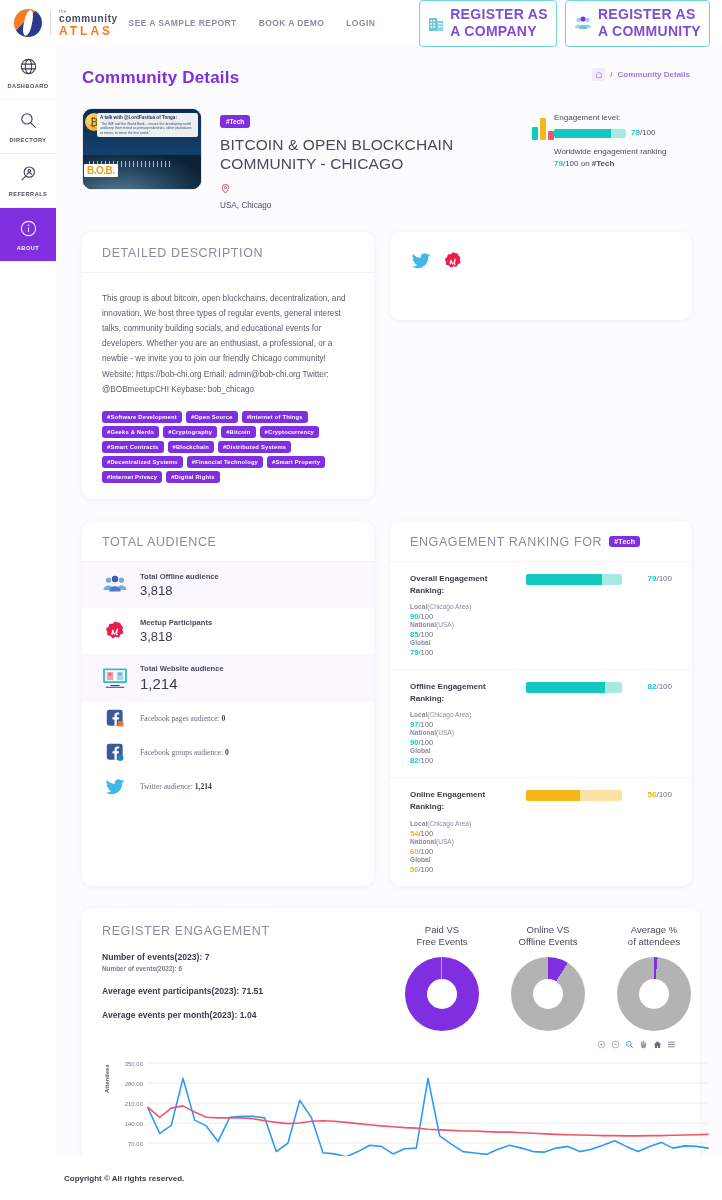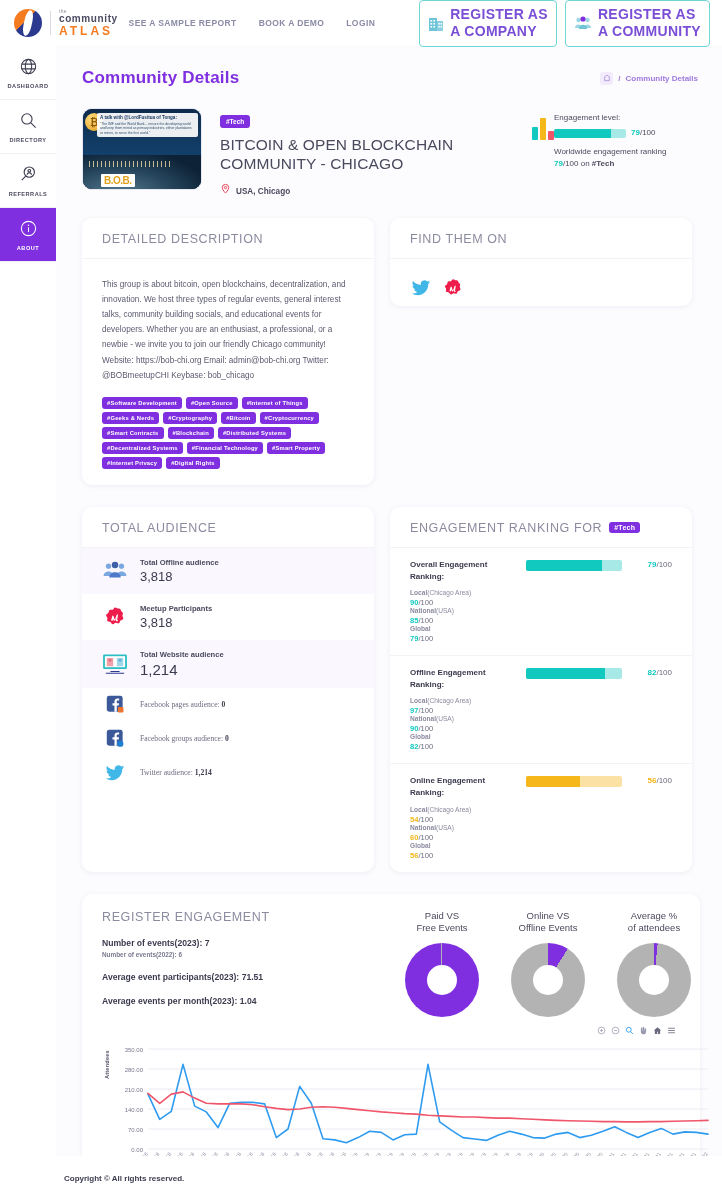--- a/index.html
+++ b/index.html
@@ -35,47 +35,47 @@
   .sidebar { position:absolute; top:46px; left:0; width:56px; height:1154px; background:#fff; z-index:15; }
   .side-item { height:54px; display:flex; flex-direction:column; align-items:center; justify-content:center; gap:3px; border-bottom:1px solid #f0f0f5; cursor:pointer; }
   .side-item .slbl { font-size:5.6px; letter-spacing:.5px; color:#4b4b63; font-weight:700; }
   .side-item.active { background:#7f2fe0; }
   .side-item.active .slbl { color:#fff; }
   .side-item.active svg { stroke:#fff; }
   .side-item svg { stroke:#3b3b4f; }
 
   
   .content { position:absolute; top:46px; left:56px; width:666px; height:1110px; background:#fcfcfe; }
-  .page-head { display:flex; align-items:center; padding:22px 24px 6px 26px; }
+  .page-head { display:flex; align-items:flex-start; padding:22px 32px 6px 26px; }
   .page-title { font-size:17px; font-weight:700; color:#7f2fe0; letter-spacing:.2px; }
   .crumb { margin-left:auto; display:flex; align-items:center; gap:5px; font-size:8px; color:#a07adb; font-weight:600; }
   .crumb .home-ico { width:13px; height:13px; border-radius:3px; background:#f1ebfb; display:flex; align-items:center; justify-content:center; }
 
   
   .hero { display:flex; align-items:flex-start; padding:14px 22px 0 26px; }
   .thumb { width:120px; height:82px; border-radius:10px; overflow:hidden; position:relative; flex:none;
            background:linear-gradient(#143a5e,#0d2740); border:1px solid #e7e7ef; }
   .thumb .sky { position:absolute; inset:0; background:linear-gradient(#0e2b4d 0%,#12406b 55%,#0a2337 100%); }
   .thumb .coast { position:absolute; left:0; bottom:0; width:100%; height:34px;
                   background:radial-gradient(ellipse at 30% 120%, #5a7f96 0%, #27475e 45%, #0d2236 80%); }
   .thumb .lights { position:absolute; left:6px; bottom:22px; width:70%; height:6px;
                   background:repeating-linear-gradient(90deg,#ffe9a8 0 1px, transparent 1px 4px); opacity:.75; }
   .thumb .cap { position:absolute; left:14px; top:4px; right:3px; background:rgba(255,255,255,.92); border-radius:2px; padding:2px 3px; }
   .thumb .cap .t1 { font-size:4.6px; color:#1b3a63; font-weight:700; line-height:1.25; }
   .thumb .cap .t2 { font-size:3.4px; color:#33506e; line-height:1.3; margin-top:1px; }
   .thumb .coin { position:absolute; left:2px; top:4px; width:18px; height:18px; border-radius:50%;
                  background:radial-gradient(circle at 35% 30%,#ffd97a,#e0a020); display:flex; align-items:center; justify-content:center;
                  font-size:10px; color:#8a5a05; font-weight:700; }
-  .thumb .bob { position:absolute; left:1px; bottom:2px; background:#fff; padding:1px 3px; border-radius:1px;
-                font-size:10px; font-weight:800; color:#e3a21c; letter-spacing:-.5px;margin-left:17px; }
+  .thumb .bob { position:absolute; left:1px; bottom:12px; background:#fff; padding:1px 3px; border-radius:1px;
+                font-size:10px; font-weight:800; color:#e3a21c; letter-spacing:-.5px; }
 
   .hero-mid { margin-left:18px; padding-top:2px; flex:1; }
   .tag-pill { display:inline-block; background:#7f2fe0; color:#fff; font-size:6.5px; font-weight:700; padding:3px 6px; border-radius:3px; }
   .hero-name { font-size:15.5px; color:#4a4a5e; line-height:1.25; margin-top:7px; font-weight:400; letter-spacing:.1px; }
-  .hero-loc { display:flex; align-items:flex-end; gap:5px; margin-top:9px; font-size:8.2px; color:#4a4a5e; font-weight:700; }
+  .hero-loc { display:flex; align-items:flex-start; gap:5px; margin-top:9px; font-size:8.2px; color:#4a4a5e; font-weight:400;flex-direction:column; }
 
   .hero-right { width:168px; flex:none; display:flex; gap:0; padding-top:4px; }
   .minibars { display:flex; align-items:flex-end; gap:2px; height:24px; margin-top:4px; }
   .minibars i { display:block; width:6px; border-radius:1px; }
   .eng-txt { font-size:8px; color:#4a4a5e; line-height:1.55; }
   .eng-bar-row { display:flex; align-items:center; gap:5px; margin:3px 0 6px; }
   .eng-bar { width:72px; height:9px; border-radius:2px; background:#a7e9e6; overflow:hidden; }
   .eng-bar i { display:block; height:100%; background:#12c9c0; }
   .tealnum { color:#12c9c0; font-weight:700; }
 
@@ -333,21 +333,20 @@
               <span>#Distributed Systems</span>
               <span>#Decentralized Systems</span>
               <span>#Financial Technology</span>
               <span>#Smart Property</span>
               <span>#Internet Privacy</span>
               <span>#Digital Rights</span>
             </div>
         </div>
       </div>
       <div class="card" style="width:302px; height:88px">
-        <div class="card-head">FIND THEM ON</div>
         <div class="find-body">
           <span class="sico">
             <svg width="20" height="20" viewBox="0 0 24 24" fill="#41b7e8">
               <path d="M23 4.9a8.9 8.9 0 01-2.6.7 4.5 4.5 0 002-2.5 9 9 0 01-2.9 1.1 4.5 4.5 0 00-7.7 4.1A12.8 12.8 0 012.5 3.6a4.5 4.5 0 001.4 6 4.4 4.4 0 01-2-.6v.1a4.5 4.5 0 003.6 4.4 4.5 4.5 0 01-2 .1 4.5 4.5 0 004.2 3.1A9 9 0 011 18.6a12.7 12.7 0 006.9 2c8.3 0 12.8-6.9 12.8-12.8v-.6A9.2 9.2 0 0023 4.9z"></path>
             </svg>
           </span>
           <span class="sico">
             <svg width="20" height="20" viewBox="0 0 24 24">
               <path d="M12 1.5c2 0 2.4 1.6 3.8 1.2 1.5-.4 2.7 1 2.6 2.2 0 1.1 1.6 1.2 2.1 2.6.5 1.3-.7 2.3-.4 3.4.3 1.2 1.4 2.2.6 3.5-.8 1.2-2.1.7-2.9 1.6-.8.9-.4 2.4-1.8 2.9-1.3.5-2.1-.7-3.3-.5-1.2.2-1.9 1.7-3.3 1.4-1.4-.3-1.4-1.7-2.5-2.3-1.1-.6-2.5 0-3.2-1.2-.7-1.2.3-2.2 0-3.4-.3-1.2-1.7-1.8-1.3-3.2.4-1.4 1.8-1.3 2.5-2.3.6-1 .1-2.4 1.3-3.1C7.3 3.6 8.3 4.5 9.5 4c1.1-.5 1.3-2.5 2.5-2.5z" fill="#ed1c4a"></path>
               <path d="M8 14.6c.6-2.2 1-4.2 1.7-4.3.6-.1.7.8 1.1 2 .4 1.2.5 2 1 2 .6 0 .9-1.3 1.5-3 .5-1.4.8-2.4 1.4-2.3.7.1.6 1.2.3 2.8-.3 1.4-.7 2.9-.6 3.3.1.5.6.3.8.5.3.2.1.7-.4.9-.9.3-1.8.1-1.8-1 0-.8.3-2 .5-3-.5 1.2-1.1 3.5-2.1 3.6-.9 0-1.1-1.1-1.4-2.2-.3 1-.5 2.3-1.1 2.4-.6.1-1-.7-.9-1.7z" fill="#fff"></path>

